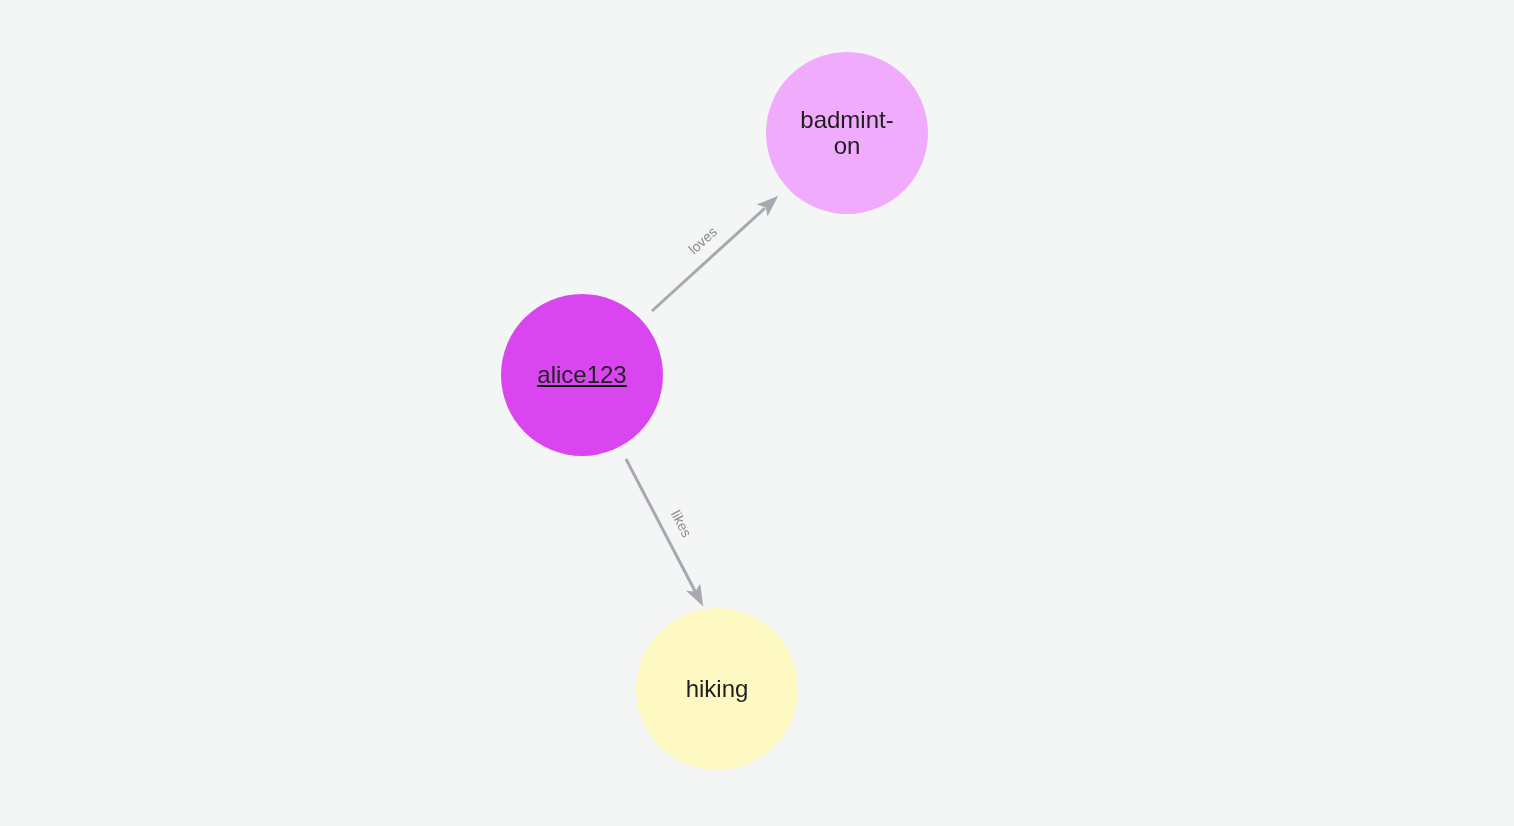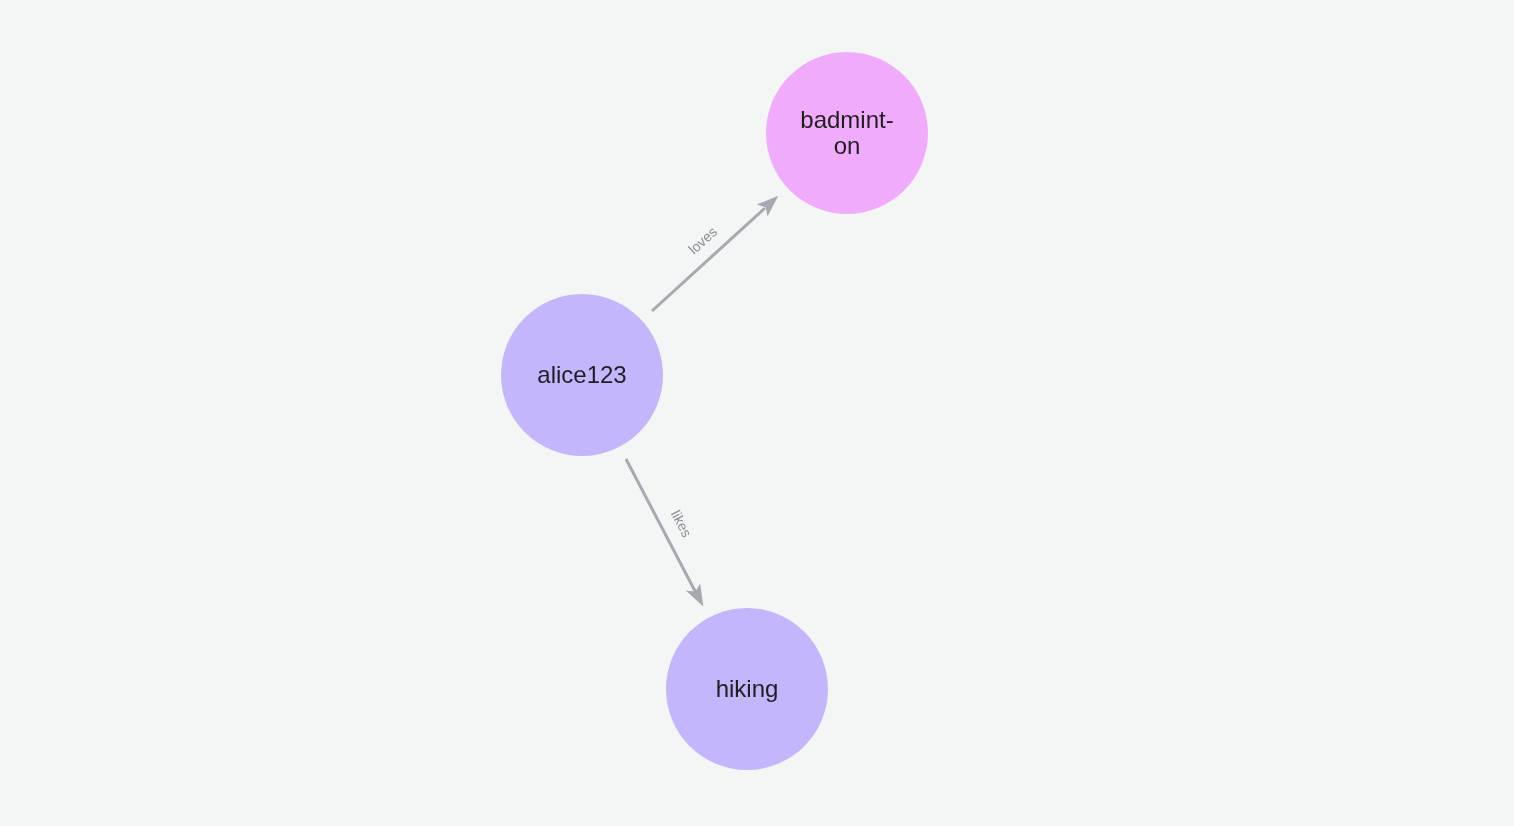--- a/index.html
+++ b/index.html
@@ -62,26 +62,26 @@
       <text class="edge-label" transform="translate(706,244) rotate(-42.4)" fill="#8e8e96">loves</text>
     </g>
 
     <g>
       <line class="edge-line" x1="626" y1="459" x2="696" y2="593" stroke="#a8a8b2"></line>
       <polygon points="703.3,606.6 686.0,590.8 695.4,591.5 700.2,583.4" fill="#a8a8b2"></polygon>
       <text class="edge-label" transform="translate(677,526) rotate(62.3)" fill="#8e8e96">likes</text>
     </g>
   </svg>
 
-  <div class="node" style="left: 501px; top: 294px; background-color: #c4b5fd;">
+  <div class="node" style="left: 501px; top: 294px; background-color: #d946ef; text-decoration: underline;">
     <span class="node-label">alice123</span>
   </div>
 
   <div class="node" style="left: 766px; top: 52px; background-color: #f0abfc;">
     <span class="node-label">badmint-
 on</span>
   </div>
 
-  <div class="node" style="left: 666px; top: 608px; background-color: #c4b5fd; align-items: center;">
+  <div class="node" style="left: 636px; top: 608px; background-color: #fef9c3; align-items: center;">
     <span class="node-label">hiking</span>
   </div>
 
 </div>
 
 </body></html>

